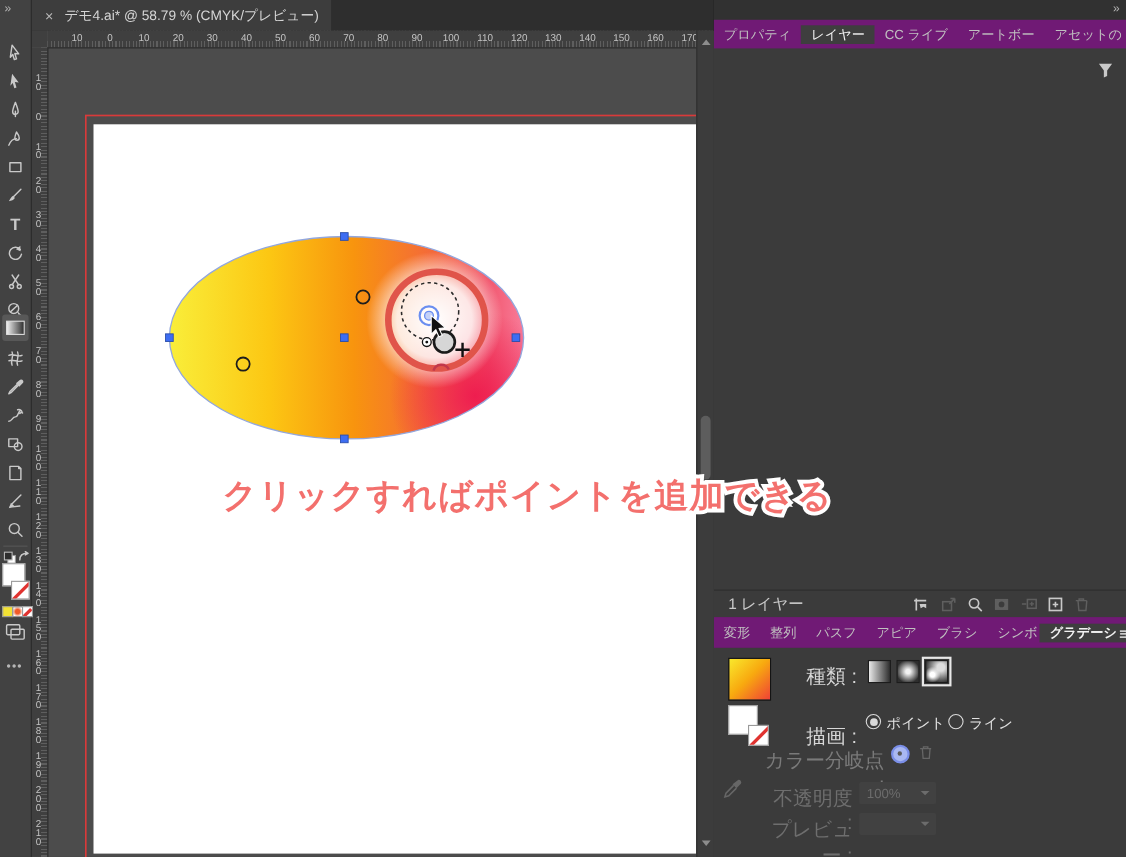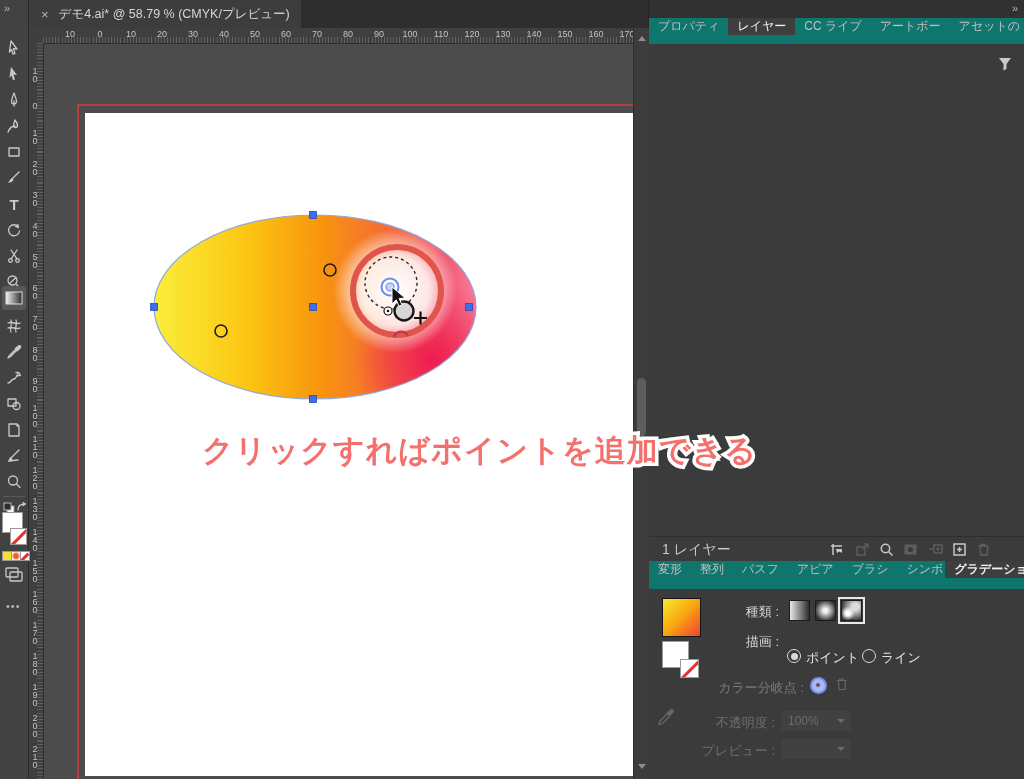--- a/index.html
+++ b/index.html
@@ -40,21 +40,21 @@
   
   #vscroll{left:633px;top:28px;width:15px;height:751px;background:#3c3c3c;border-left:1px solid #2f2f2f;z-index:4;}
   #vscroll .thumb{left:3px;top:350px;width:9px;height:58px;background:#5d5d5d;border-radius:5px;}
   .arr{left:4px;width:0;height:0;border-left:4px solid transparent;border-right:4px solid transparent;}
   .arr.up{top:8px;border-bottom:5px solid #8d8d8d;}
   .arr.down{top:736px;border-top:5px solid #8d8d8d;}
   
   #rpanel{left:648px;top:0;width:376px;height:779px;background:#3b3b3b;border-left:1px solid #262626;}
   #rp-top{left:0;top:0;width:376px;height:18px;background:#313131;}
   #rp-top .overflow{right:8px;top:2px;position:absolute;color:#b5b5b5;font-size:11px;letter-spacing:-1px;}
-  .tabstrip{left:0;width:376px;height:26px;background:#0f766e;display:flex;align-items:flex-start;}
+  .tabstrip{left:0;width:376px;height:26px;background:#701a75;display:flex;align-items:center;}
   #tabs1{top:18px;}
   #tabs2{top:561px;height:28px;}
   .tab{display:flex;align-items:center;padding:0 9px;color:#c0c0c0;font-size:12px;white-space:nowrap;}
   .tab.active{background:#3e3e3e;color:#f2f2f2;}
   
   #searchbox{left:12px;top:52px;width:330px;height:27px;background:#2c2c2c;border:1px solid #1d1d1d;border-radius:3px;display:flex;align-items:center;}
   #searchbox .ph{color:#9c9c9c;font-size:13px;margin-left:6px;}
   
   .lrow{left:0;width:376px;height:23px;border-bottom:1px solid #444;}
   .eye{left:14px;top:5px;}
@@ -70,21 +70,21 @@
   .selsq{position:absolute;top:6px;width:10px;height:10px;background:#3f6fe0;border:1px solid #2a4ca8;}
   .corner-tri{position:absolute;right:0;top:0;width:0;height:0;border-left:8px solid transparent;border-top:8px solid #e8e8e8;}
   
   #lfooter{left:0;top:536px;width:376px;height:25px;border-top:1px solid #2e2e2e;background:#3b3b3b;display:flex;align-items:center;}
   #lfooter .cnt{color:#c9c9c9;font-size:14px;margin-left:13px;}
   .ficon{margin-left:9px;display:flex;align-items:center;}
   
   #gpanel{left:0;top:589px;width:376px;height:190px;background:#3b3b3b;}
   #gswatch{left:13px;top:9px;width:37px;height:37px;border:1px solid #141414;
     background:linear-gradient(135deg,#f9e92c 0%,#f8a90f 48%,#ef4136 100%);}
-  .glabel{position:absolute;color:#d8d8d8;font-size:13px;text-align:right;}
+  .glabel{position:absolute;color:#d8d8d8;font-size:18px;text-align:right;}
   .gtype{position:absolute;top:11px;width:19px;height:19px;border:1px solid #1c1c1c;}
   .gtype.lin{background:linear-gradient(90deg,#e8e8e8,#2e2e2e);}
   .gtype.rad{background:radial-gradient(circle,#f2f2f2 0 15%,#2e2e2e 80%);}
   .gtype.free{background:radial-gradient(circle at 30% 65%,#fff 0 12%,rgba(0,0,0,0) 40%),radial-gradient(circle at 70% 30%,#ddd 0 18%,#333 75%);outline:2px solid #e8e8e8;outline-offset:1px;}
   .radio{position:absolute;width:12px;height:12px;border:1.5px solid #dadada;border-radius:50%;}
   .radio.on:after{content:"";position:absolute;left:2.5px;top:2.5px;width:7px;height:7px;border-radius:50%;background:#dadada;}
   .rlabel{position:absolute;color:#e2e2e2;font-size:13px;}
   .stopdot{position:absolute;width:13px;height:13px;border-radius:50%;border:2px solid #7b8fe8;background:#a9b8f2;}
   .stopdot:after{content:"";position:absolute;left:3.5px;top:3.5px;width:4px;height:4px;border-radius:50%;background:#5a5a5a;}
   .ddl{position:absolute;width:70px;height:20px;background:#414141;border-radius:2px;color:#6c6c6c;font-size:12px;line-height:20px;padding-left:7px;box-sizing:border-box;}
@@ -434,21 +434,21 @@
     <svg class="abs" style="left:8px;top:118px;opacity:.45" width="18" height="22">
         <path d="M14 2 a2.3 2.3 0 0 1 2.5 3.5 L12.5 9.5 L9 6 Z" fill="#9a9a9a"></path>
         <path d="M10 7 L3 14 L2 17.5 L5.5 16.5 L12.5 9.5" fill="none" stroke="#9a9a9a" stroke-width="1.4"></path>
       </svg>
 
     <span class="glabel" style="left:60px;top:14px;width:70px">種類 :</span>
     <div class="abs gtype lin" style="left:140px"></div>
     <div class="abs gtype rad" style="left:166px"></div>
     <div class="abs gtype free" style="left:192px"></div>
 
-    <span class="glabel" style="left:60px;top:44px;width:70px">描画 :</span>
+    <span class="glabel" style="left:60px;top:68px;width:70px">描画 :</span>
     <div class="abs radio on" style="left:138px;top:60px"></div>
     <span class="rlabel" style="left:157px;top:60px">ポイント</span>
     <div class="abs radio" style="left:213px;top:60px"></div>
     <span class="rlabel" style="left:232px;top:60px">ライン</span>
 
     <span class="glabel dim" style="left:40px;top:90px;width:115px;color:#7a7a7a">カラー分岐点 :</span>
     <div class="abs stopdot" style="left:161px;top:88px"></div>
     <svg class="abs" style="left:186px;top:88px;opacity:.45" width="13" height="14">
         <path d="M1.5 3.5 h10 M4.5 3.5 V2 h4 v1.5 M3.5 3.5 l0.7 9 h5.6 l0.7 -9" fill="none" stroke="#9a9a9a" stroke-width="1.2"></path>
       </svg>

